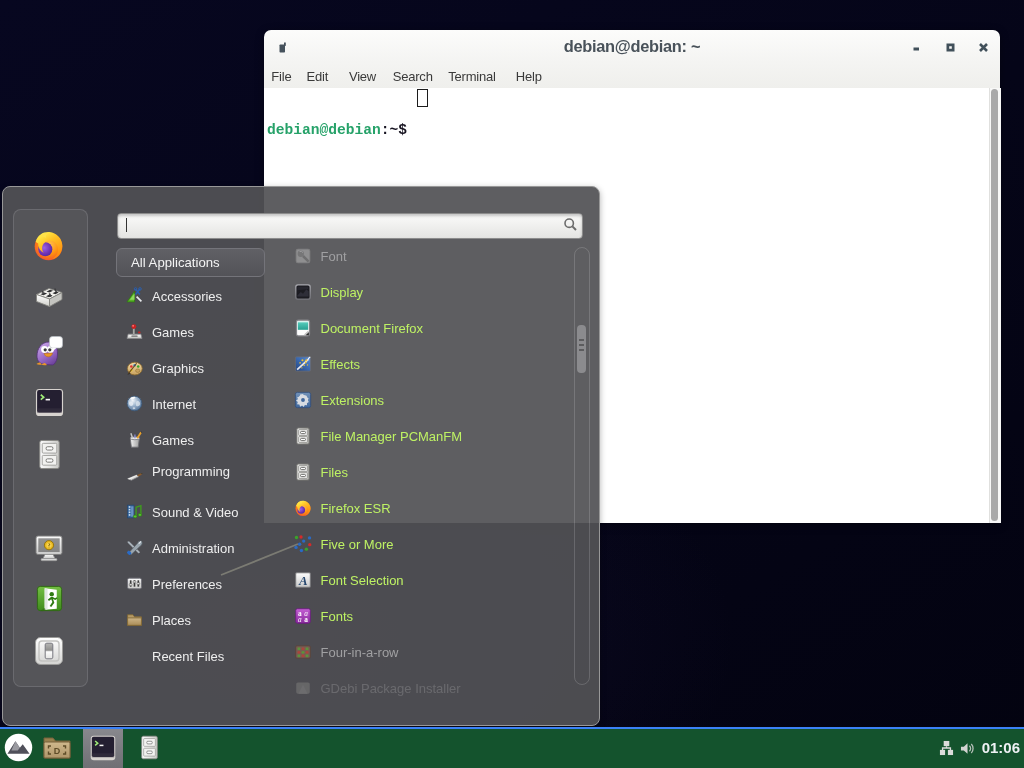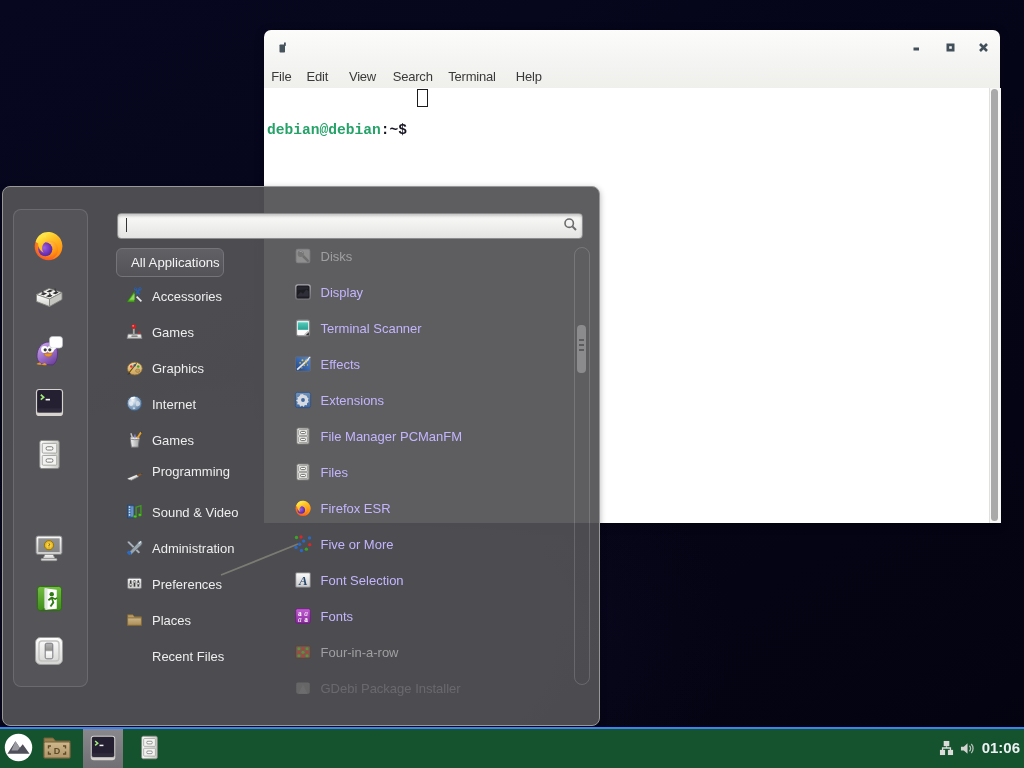--- a/index.html
+++ b/index.html
@@ -40,45 +40,46 @@
         border:1.5px solid #989898;border-radius:8px;
         box-shadow:0 2px 6px rgba(0,0,0,0.30);}
   #sidebar{left:10px;top:22px;width:73px;height:476px;
         background:rgba(255,255,255,0.05);
         border:1px solid rgba(255,255,255,0.13);border-radius:8px;}
   #search{left:114px;top:26px;width:464px;height:24px;
         background:linear-gradient(#fbfbfa,#e4e4e2);
         border:1px solid #8c8c8c;border-radius:4px;
         box-shadow:inset 0 2px 3px rgba(0,0,0,0.22);}
   #scursor{left:123px;top:31px;width:1px;height:14px;background:#333;}
-  #allapps{left:113px;top:61px;width:108px;height:29px;
+  #allapps{left:113px;top:61px;width:149px;height:29px;
         background:linear-gradient(#606065,#535358);
         border:1px solid #74747a;border-radius:6px;
         color:#f4f4f4;font-size:13.2px;line-height:28px;padding-left:14px;box-sizing:border-box;}
   .cat{position:absolute;left:149px;font-size:13px;color:#eeeeee;}
-  .app{position:absolute;left:317.5px;font-size:13px;color:#c4b5fd;}
+  .app{position:absolute;left:317.5px;font-size:13px;color:#bef264;}
   .dim{color:#a0a0a2;}
   #mtrack{left:571px;top:60px;width:14px;height:436px;border:1px solid rgba(255,255,255,0.16);border-radius:8px;}
   #mthumb{left:574px;top:138px;width:9px;height:48px;background:#8b8b8e;border-radius:4px;}
   #wmark{left:456.5px;top:484px;font-family:"Liberation Serif",serif;
          font-size:36px;font-weight:bold;color:#6f6f72;letter-spacing:0.2px;line-height:1;}
   #wmark i{position:absolute;left:54px;top:-3.5px;width:7.5px;height:7.5px;border-radius:50%;background:#68404a;}
 
   
   #taskbar{left:0;top:727px;width:1024px;height:41px;background:#14532d;
            border-top:2px solid #3b82f6;}
   #tactive{left:83px;top:0px;width:40px;height:41px;background:linear-gradient(#88888d,#6e6e73);}
   #clock{right:4px;top:10px;font-size:15px;font-weight:bold;color:#eef1f4;}
 </style>
 </head>
 <body>
 <div class="abs" id="wall"></div>
 
 <div class="abs" id="term">
   <div class="abs" id="tbar"></div>
+  <div class="abs" id="ttitle">debian@debian: ~</div>
   <svg class="abs" style="left:14px;top:12px" width="10" height="11" viewBox="0 0 10 11">
     <rect x="1.5" y="2.5" width="5.5" height="8" rx="0.8" fill="#46525c"></rect>
     <rect x="6" y="0.5" width="1.8" height="3.4" fill="#46525c"></rect>
   </svg>
 
   <svg class="abs" style="left:649px;top:17px" width="8" height="4">
       <rect x="0.5" y="0.5" width="5.5" height="3" fill="#41505a"></rect>
     </svg>
   <svg class="abs" style="left:682px;top:13px" width="9" height="9">
       <path d="M0.5 0.5h8v8h-8z M3.2 3.2v2.6h2.6v-2.6z" fill="#41505a" fill-rule="evenodd"></path>
@@ -119,23 +120,23 @@
       <div class="cat" style="top:245.5px">Games</div>
       <div class="cat" style="top:277px">Programming</div>
       <div class="cat" style="top:317.5px">Sound &amp; Video</div>
       <div class="cat" style="top:353.5px">Administration</div>
       <div class="cat" style="top:389.5px">Preferences</div>
       <div class="cat" style="top:425.5px">Places</div>
       <div class="cat" style="top:461.5px">Recent Files</div>
     </div>
 
   <div id="apps">
-      <div class="app dim" style="top:61.5px;">Disks</div>
+      <div class="app dim" style="top:61.5px;">Font</div>
       <div class="app" style="top:97.5px;">Display</div>
-      <div class="app" style="top:133.5px;">Terminal Scanner</div>
+      <div class="app" style="top:133.5px;">Document Firefox</div>
       <div class="app" style="top:169.5px;">Effects</div>
       <div class="app" style="top:205.5px;">Extensions</div>
       <div class="app" style="top:241.5px;">File Manager PCManFM</div>
       <div class="app" style="top:277.5px;">Files</div>
       <div class="app" style="top:313.5px;">Firefox ESR</div>
       <div class="app" style="top:349.5px;">Five or More</div>
       <div class="app" style="top:385.5px;">Font Selection</div>
       <div class="app" style="top:421.5px;">Fonts</div>
       <div class="app dim" style="top:457.5px;">Four-in-a-row</div>
       <div class="app dim" style="top:493.5px;opacity:0.35;">GDebi Package Installer</div>

